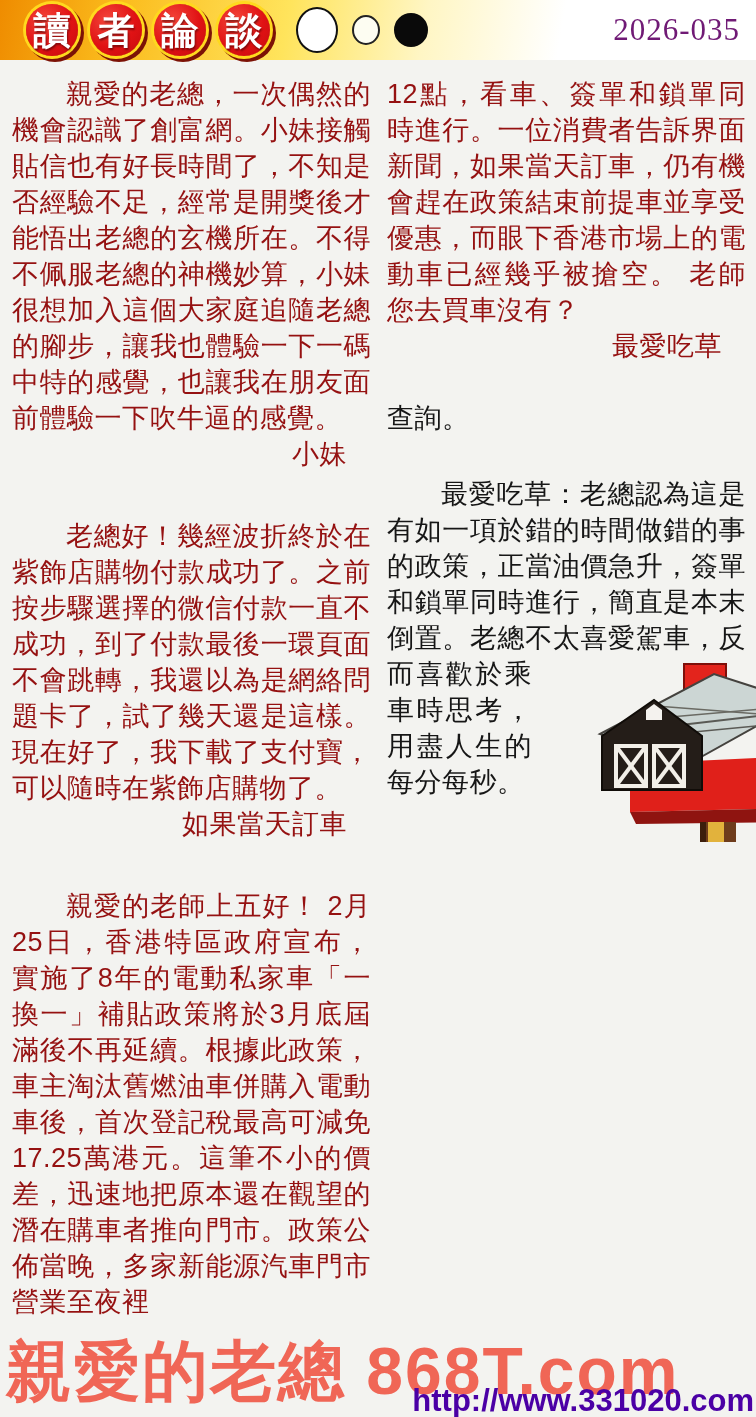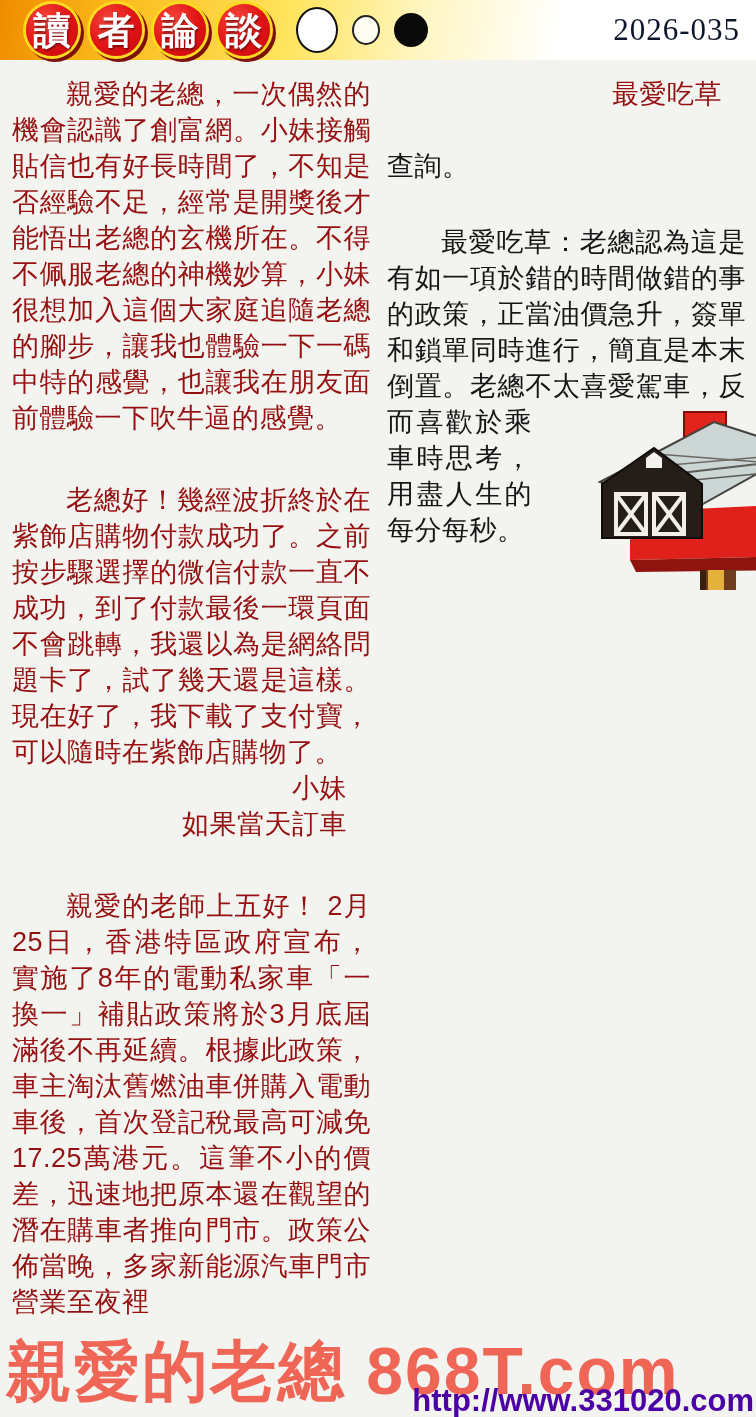--- a/index.html
+++ b/index.html
@@ -16,21 +16,21 @@
          color:#fff;font-weight:bold;font-size:37px;line-height:1;
          display:flex;align-items:center;justify-content:center;
          box-shadow:0 0 0 3px #ffd91e,3px 3px 0 3px #7c1206;
          text-shadow:1px 2px 2px rgba(60,0,0,.55);}
   .dots{display:flex;align-items:center;gap:14px;margin-left:14px;}
   .dot{border-radius:50%;display:inline-block;}
   .dot-large{width:38px;height:42px;background:#fff;border:2px solid #111;}
   .dot-small{width:24px;height:26px;background:#fdfdf2;border:2px solid #222;}
   .dot-filled{width:30px;height:30px;background:#0a0a0a;border:2px solid #0a0a0a;}
   .issue{position:absolute;right:16px;top:12px;font-family:"Liberation Serif","DejaVu Serif",serif;
-         font-size:31px;color:#0f172a;letter-spacing:1px;}
+         font-size:31px;color:#701a75;letter-spacing:1px;}
 
   
   .columns{display:flex;gap:16px;padding:14px 10px 0 12px;}
   .col{width:361px;}
   .col p{margin:0;font-size:27px;line-height:36px;letter-spacing:.5px;
          text-align:justify;text-align-last:left;word-break:break-all;}
   .red{color:#951111;}
   .black{color:#161616;}
   .indent{text-indent:2em;}
   .sig{text-align:center;text-align-last:right !important;padding-right:24px;}
@@ -66,27 +66,28 @@
         <span class="dot dot-filled"></span>
       </span>
     </div>
     <div class="issue">2026-035</div>
   </div>
 
   <div class="columns">
 
     <section class="col">
       <p class="red indent">親愛的老總，一次偶然的機會認識了創富網。小妹接觸貼信也有好長時間了，不知是否經驗不足，經常是開獎後才能悟出老總的玄機所在。不得不佩服老總的神機妙算，小妹很想加入這個大家庭追隨老總的腳步，讓我也體驗一下一碼中特的感覺，也讓我在朋友面前體驗一下吹牛逼的感覺。</p>
+      <p class="red sig">小妹</p>
       <p class="red indent gap46">老總好！幾經波折終於在紫飾店購物付款成功了。之前按步驟選擇的微信付款一直不成功，到了付款最後一環頁面不會跳轉，我還以為是網絡問題卡了，試了幾天還是這樣。現在好了，我下載了支付寶，可以隨時在紫飾店購物了。</p>
-      <p class="red sig">小妹</p>
       <p class="red sig">如果當天訂車</p>
       <p class="red indent gap46">親愛的老師上五好！ 2月25日，香港特區政府宣布，實施了8年的電動私家車「一換一」補貼政策將於3月底屆滿後不再延續。根據此政策，車主淘汰舊燃油車併購入電動車後，首次登記稅最高可減免17.25萬港元。這筆不小的價差，迅速地把原本還在觀望的潛在購車者推向門市。政策公佈當晚，多家新能源汽車門市營業至夜裡</p>
     </section>
 
     <section class="col">
+      <p class="red">12點，看車、簽單和鎖單同時進行。一位消費者告訴界面新聞，如果當天訂車，仍有機會趕在政策結束前提車並享受優惠，而眼下香港市場上的電動車已經幾乎被搶空。 老師您去買車沒有？</p>
       <p class="red sig">最愛吃草</p>
       <p class="black gap36">查詢。</p>
       <p class="black indent gap40">
         <span>最愛吃草：老總認為這是有如一項於錯的時間做錯的事的政策，正當油價急升，簽單和鎖單同時進行，簡直是本末倒置。老總不太喜愛駕</span><span class="mailbox-float"><svg width="204" height="182" viewBox="0 0 204 182" xmlns="http://www.w3.org/2000/svg">
 
           <polygon points="88,4 130,4 130,24 106,24 106,92 88,92" fill="#e3241c" stroke="#7e0f0a" stroke-width="2"></polygon>
 
           <polygon points="34,104 200,96 200,148 34,152" fill="#e0201a"></polygon>
           <polygon points="34,152 200,148 196,162 40,164" fill="#8f1410"></polygon>
 

